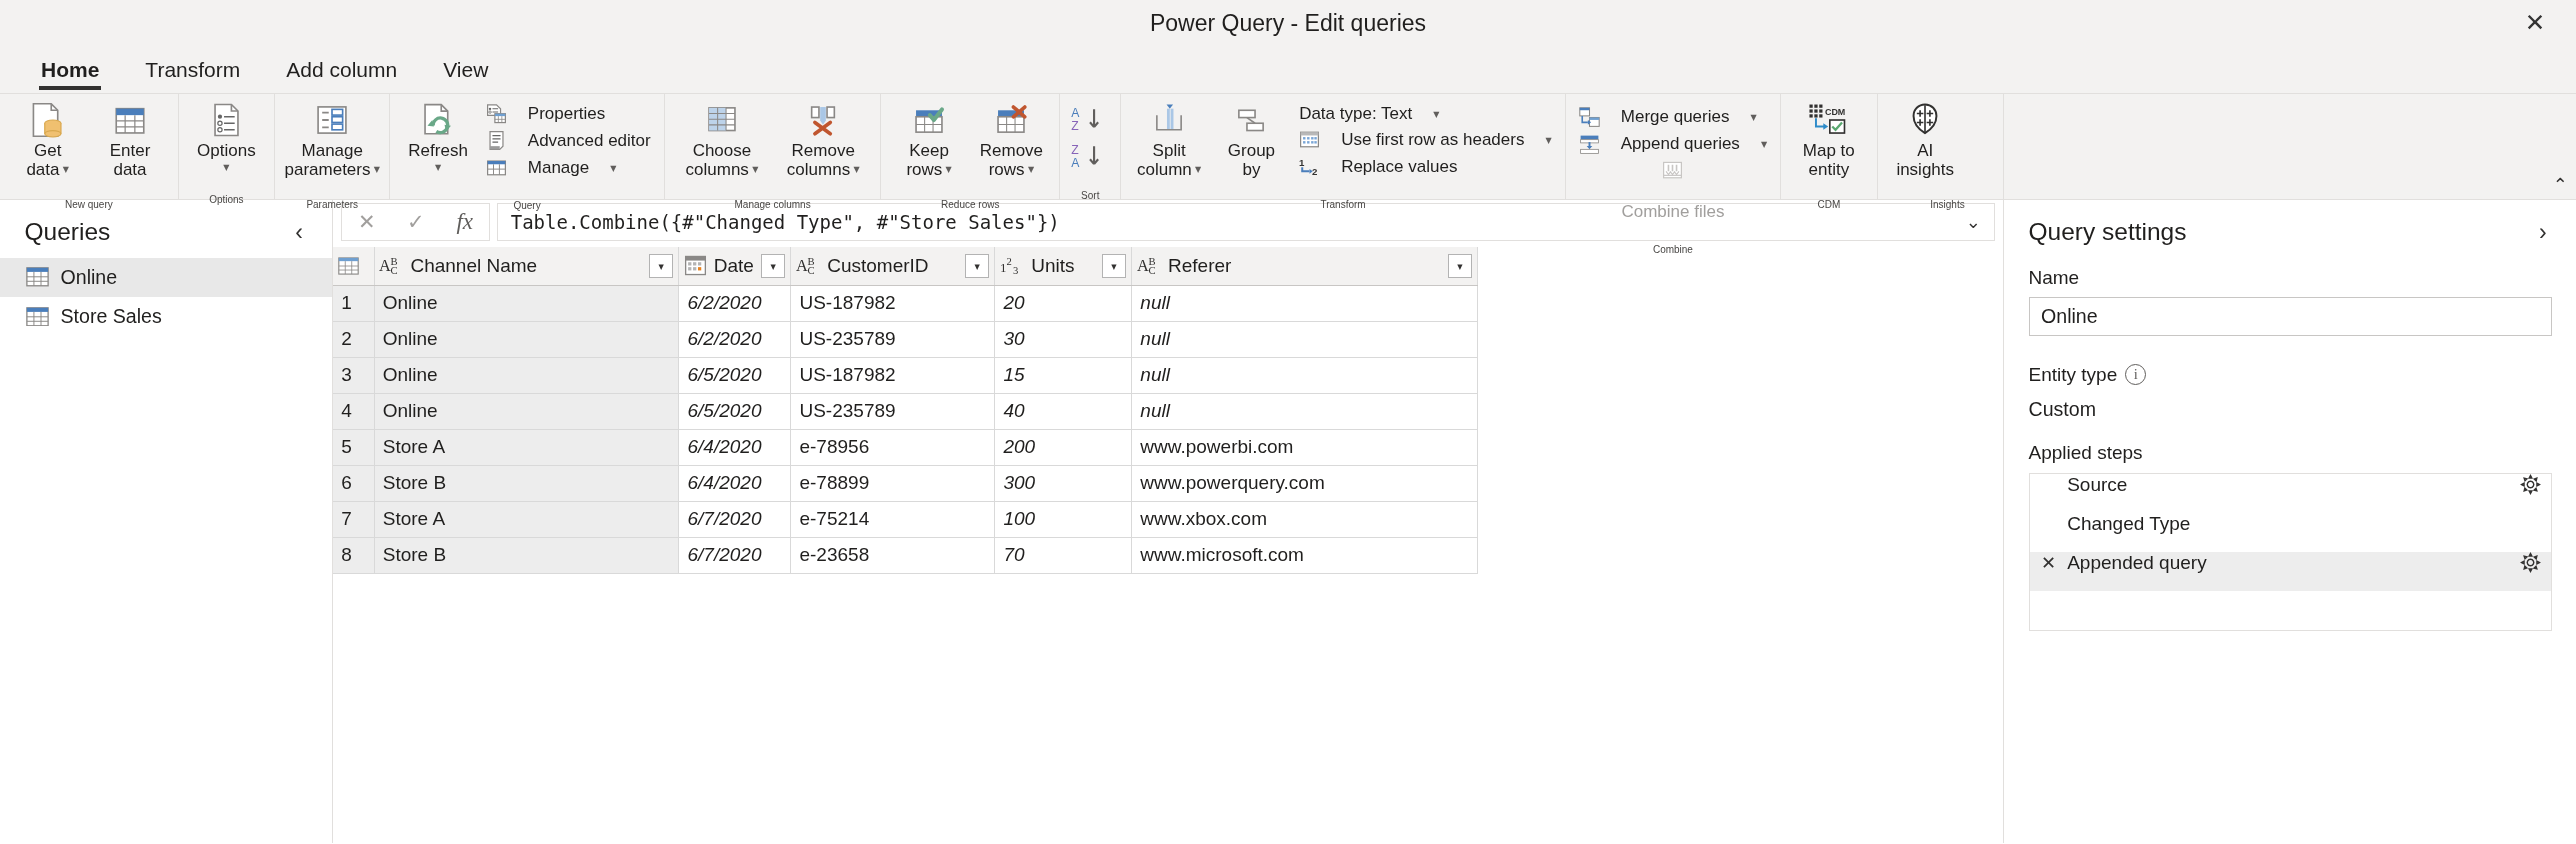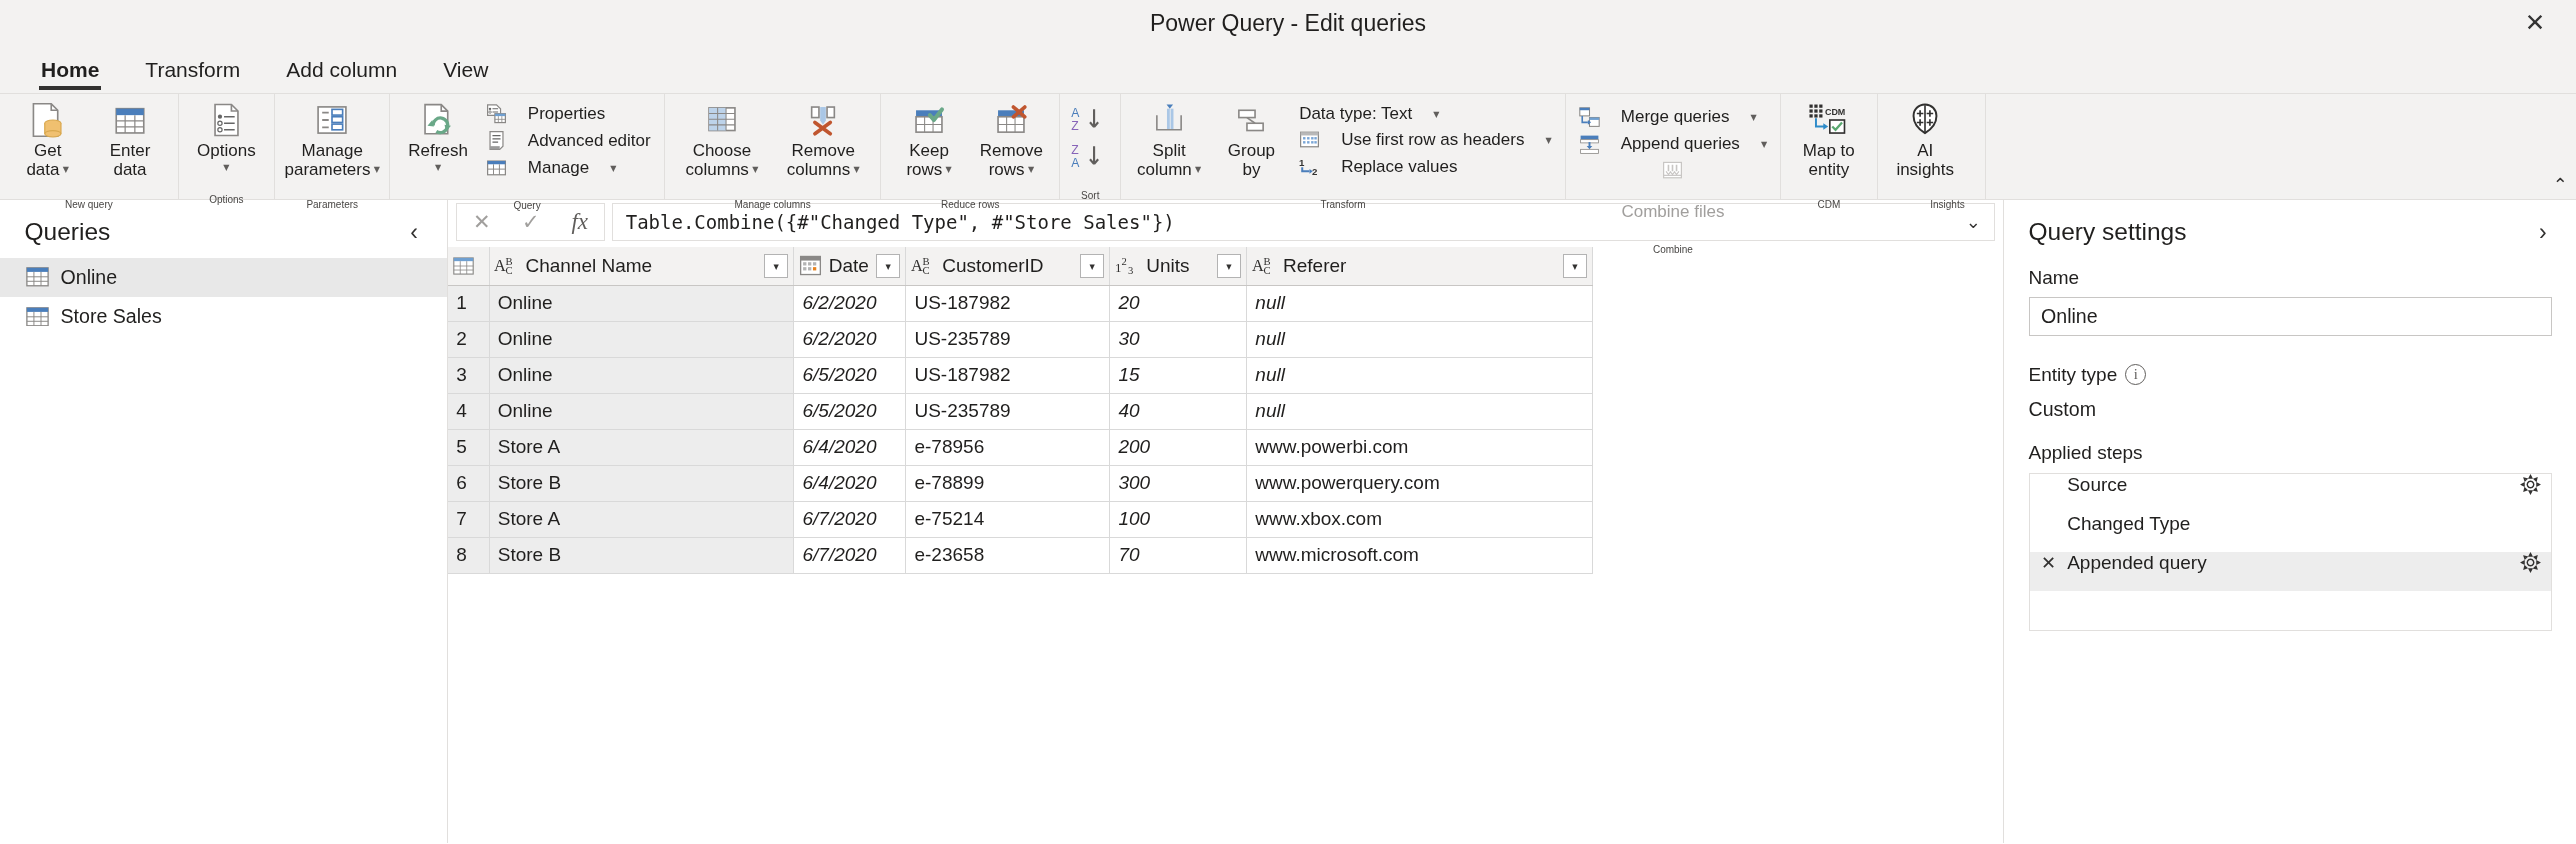--- a/index.html
+++ b/index.html
@@ -84,21 +84,21 @@
 
   .ribbon-collapse {
     position: absolute; right: 8.2px; bottom: 3.3px; font-size: 18px; color: #323130; cursor: pointer;
   }
 
   
   .main { display: flex; height: calc(844px - 47px - 47px - 107px); }
 
   
   .queries {
-    width: 448px; border-right: 0.8px solid #e1dfdd; background: #fff;
+    width: 333px; border-right: 0.8px solid #e1dfdd; background: #fff;
     display: flex; flex-direction: column; text-align: center;
   }
   .queries-head {
     display: flex; align-items: center; justify-content: space-between;
     padding: 18px 21px 11.5px 24.5px;
   }
   .queries-head .qtitle { font-size: 24.5px; color: #201f1e; }
   .queries-head .collapse { font-size: 23px; color: #323130; cursor: pointer; padding: 0 8.2px; }
   .qlist { padding: 0 0 0 0; }
   .qitem {
@@ -601,21 +601,21 @@
         </div>
         <div class="lbl">
           <span>Map to</span>
           <span>entity</span>
         </div>
       </div>
     </div>
     <div class="rgroup-label">CDM</div>
   </div>
 
-  <div class="rgroup" style="padding-right:20px;align-items:flex-end;">
+  <div class="rgroup" style="padding-right:38px;align-items:flex-end;">
     <div class="rgroup-body">
       <div class="bigbtn">
         <div class="ico">
           <svg width="38" height="36" viewBox="0 0 46 44">
             <path d="M23 3 c-8 0 -14 6 -14 14 c0 9 6 16 14 21 c8 -5 14 -12 14 -21 c0 -8 -6 -14 -14 -14 z" fill="#fff" stroke="#323130" stroke-width="2.4"></path>
             <path d="M23 4 v33" stroke="#323130" stroke-width="2"></path>
             <path d="M13 14 h8 M25 14 h8 M13 25 h8 M25 25 h8" stroke="#323130" stroke-width="2"></path>
             <path d="M17 10 v8 M29 10 v8 M17 21 v8 M29 21 v8" stroke="#323130" stroke-width="2"></path>
           </svg>
         </div>

